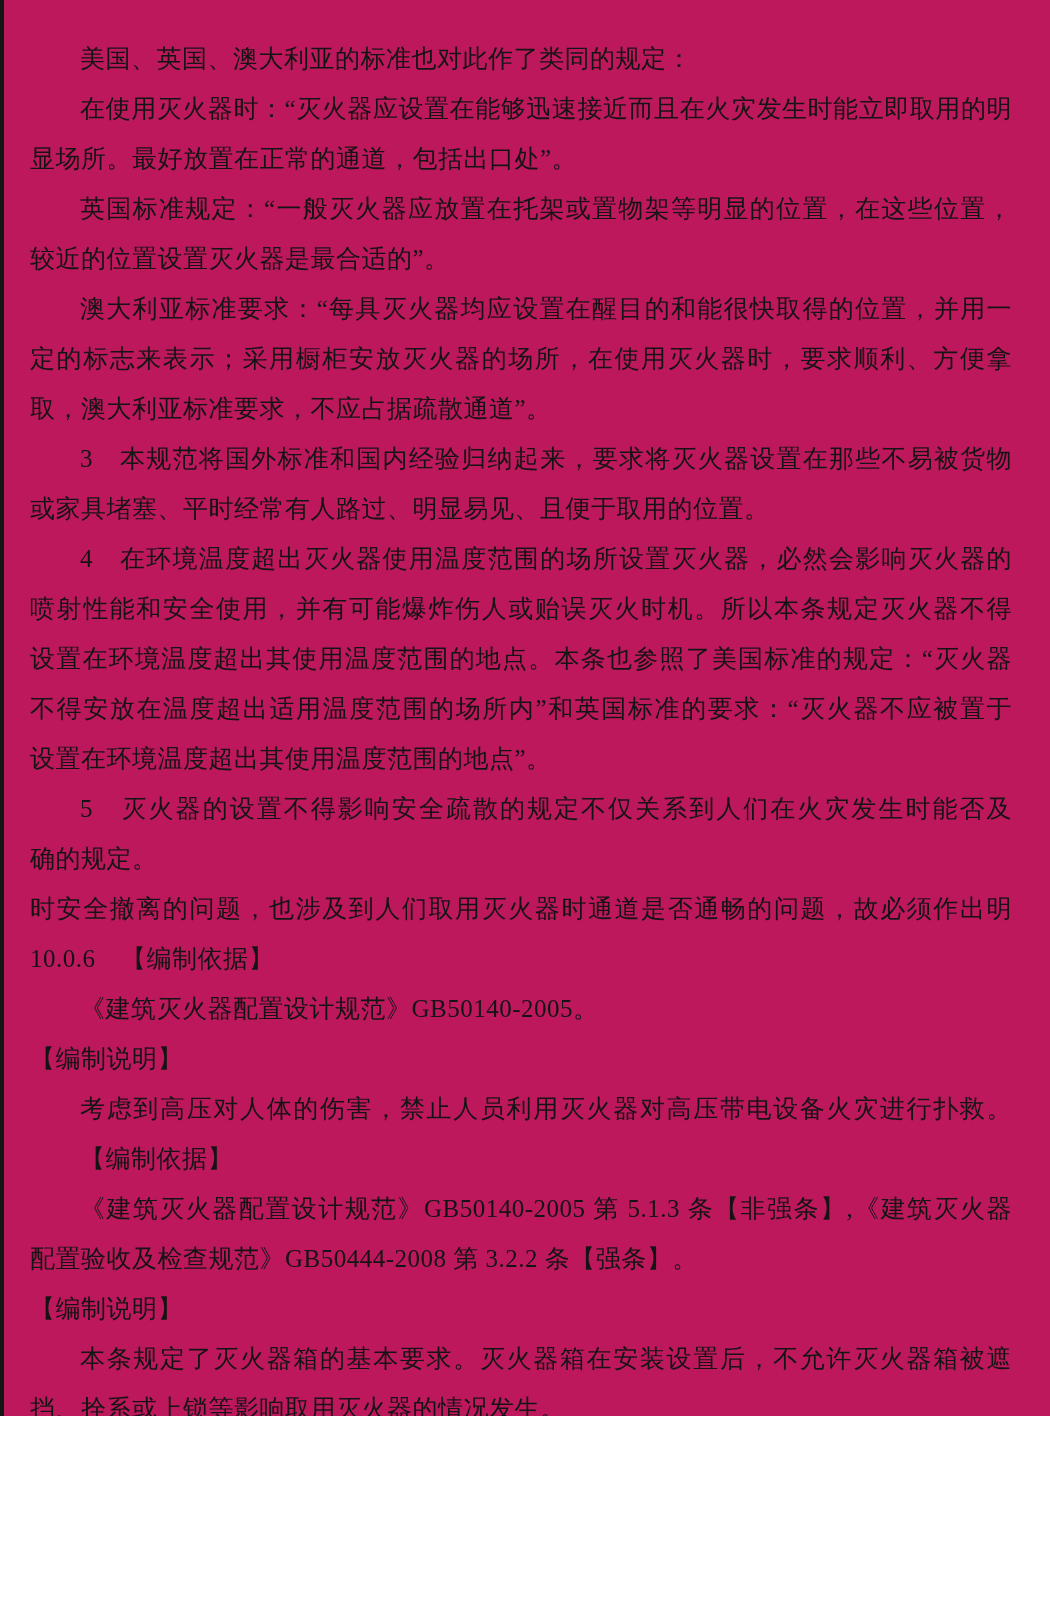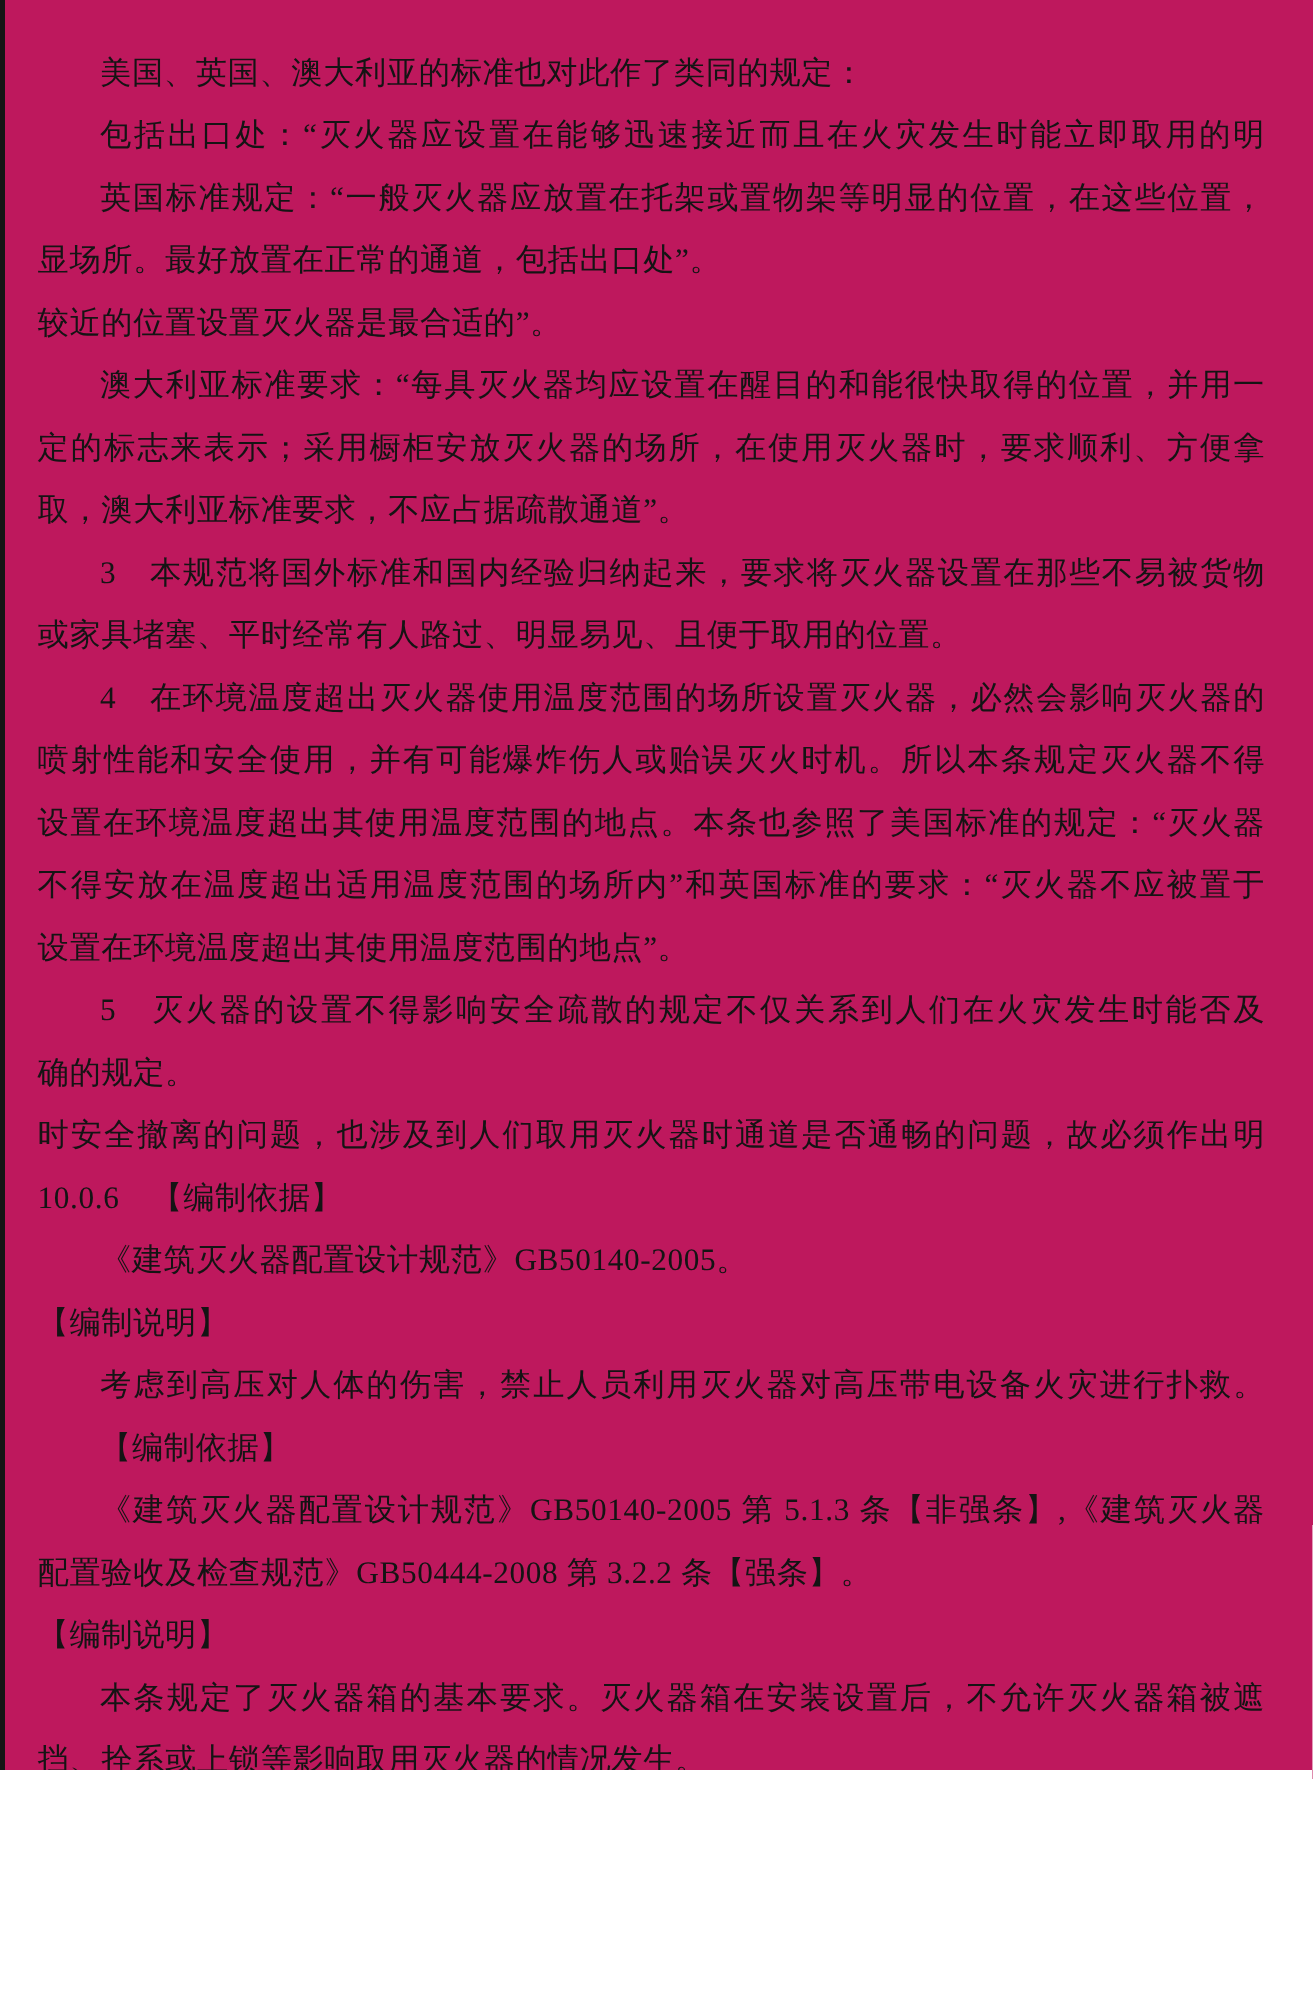--- a/index.html
+++ b/index.html
@@ -74,23 +74,23 @@
 </style>
 </head>
 <body>
 
 <div id="page">
 
   <div id="edge-artifact"></div>
 
   <div id="doc-lines">
       <div class="line indent">美国、英国、澳大利亚的标准也对此作了类同的规定：</div>
-      <div class="line indent fill">包括出口处：“灭火器应设置在能够迅速接近而且在火灾发生时能立即取用的明</div>
+      <div class="line indent fill">在使用灭火器时：“灭火器应设置在能够迅速接近而且在火灾发生时能立即取用的明</div>
+      <div class="line flush">显场所。最好放置在正常的通道，包括出口处”。</div>
       <div class="line indent fill">英国标准规定：“一般灭火器应放置在托架或置物架等明显的位置，在这些位置，</div>
-      <div class="line flush">显场所。最好放置在正常的通道，包括出口处”。</div>
       <div class="line flush">较近的位置设置灭火器是最合适的”。</div>
       <div class="line indent fill">澳大利亚标准要求：“每具灭火器均应设置在醒目的和能很快取得的位置，并用一</div>
       <div class="line flush fill">定的标志来表示；采用橱柜安放灭火器的场所，在使用灭火器时，要求顺利、方便拿</div>
       <div class="line flush">取，澳大利亚标准要求，不应占据疏散通道”。</div>
       <div class="line indent fill">3　本规范将国外标准和国内经验归纳起来，要求将灭火器设置在那些不易被货物</div>
       <div class="line flush">或家具堵塞、平时经常有人路过、明显易见、且便于取用的位置。</div>
       <div class="line indent fill">4　在环境温度超出灭火器使用温度范围的场所设置灭火器，必然会影响灭火器的</div>
       <div class="line flush fill">喷射性能和安全使用，并有可能爆炸伤人或贻误灭火时机。所以本条规定灭火器不得</div>
       <div class="line flush fill">设置在环境温度超出其使用温度范围的地点。本条也参照了美国标准的规定：“灭火器</div>
       <div class="line flush fill">不得安放在温度超出适用温度范围的场所内”和英国标准的要求：“灭火器不应被置于</div>

